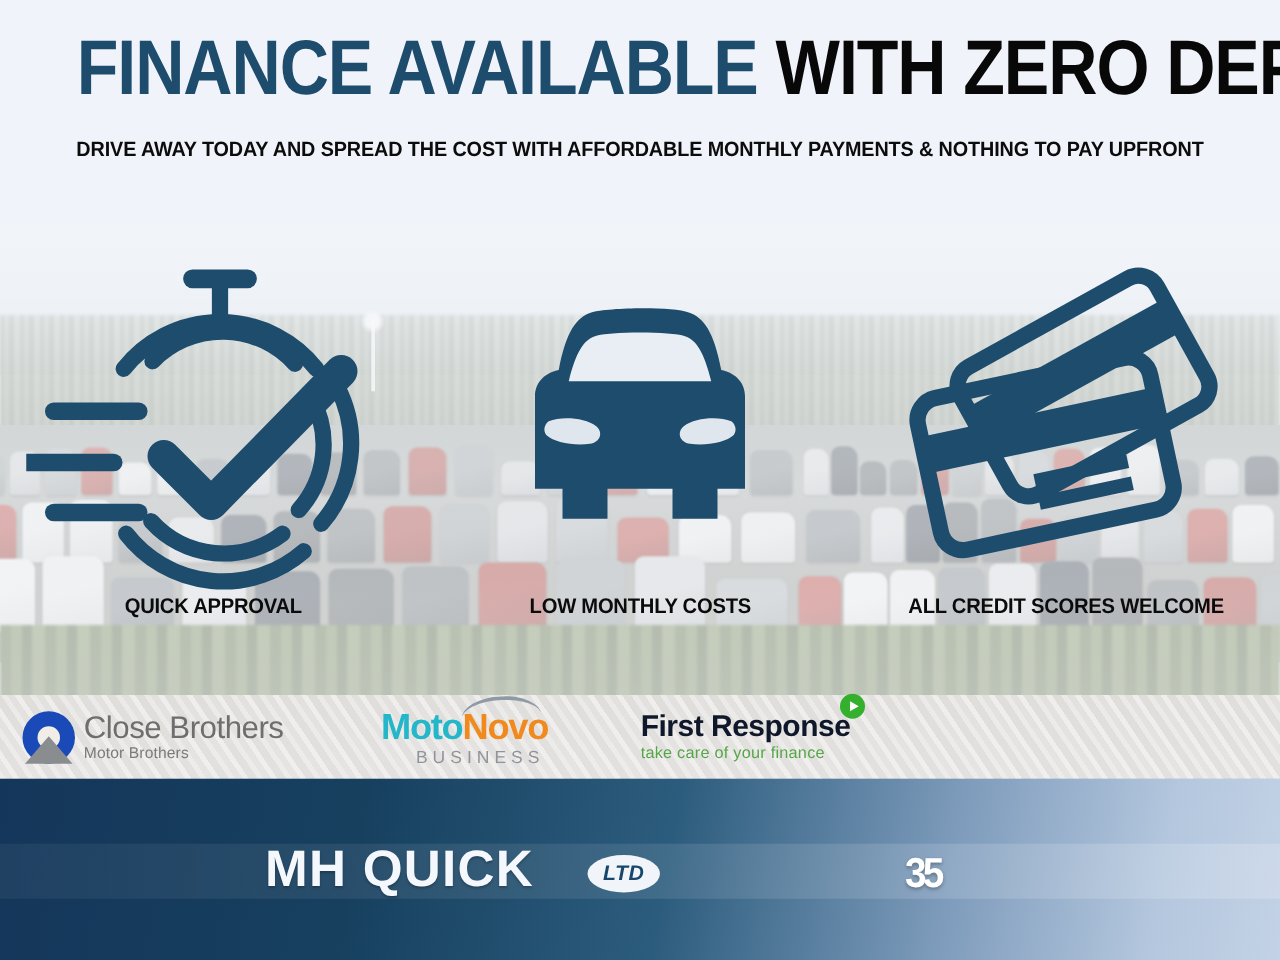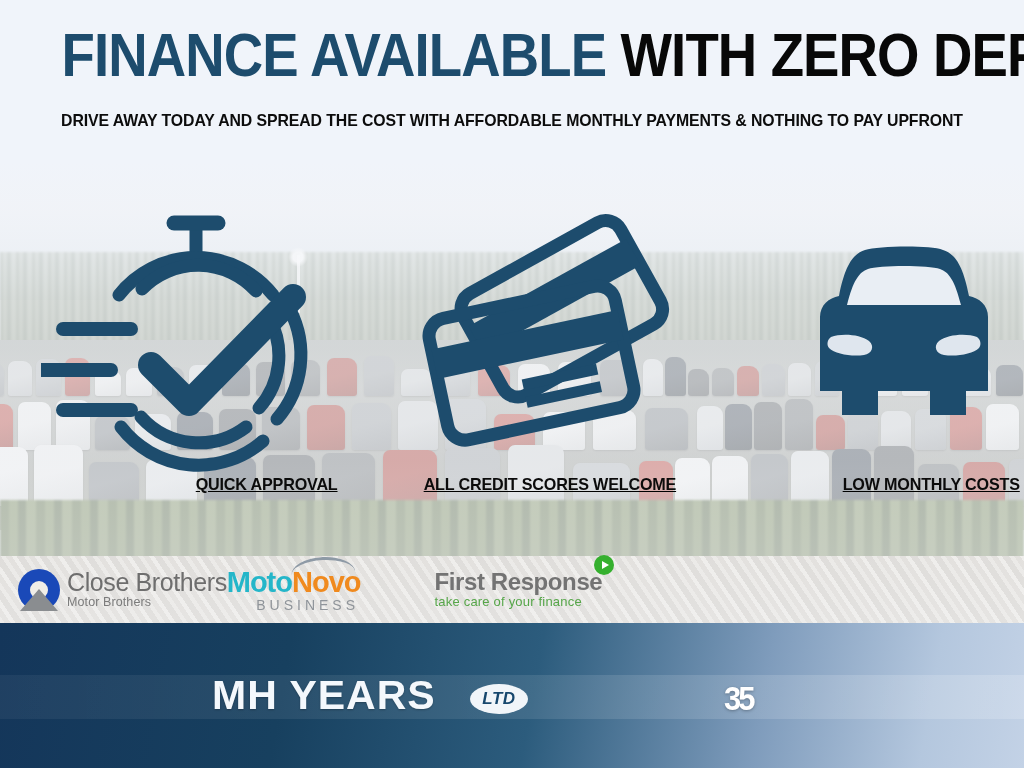--- a/index.html
+++ b/index.html
@@ -104,21 +104,21 @@
     color:#0c0c0c;font-size:16.5px;line-height:25px;font-weight:bold;
     letter-spacing:-.1px;
     transform:scaleX(.96);transform-origin:50% 50%;
   }
 
   
   .features{
     position:absolute;left:0;top:205px;width:1024px;height:320px;
     display:flex;align-items:flex-start;
   }
-  .feature{flex:1;display:flex;flex-direction:column;align-items:flex-end;text-decoration:underline;}
+  .feature{flex:1;display:flex;flex-direction:column;align-items:center;}
   .feature .art{height:270px;display:flex;align-items:center;justify-content:center;}
   .feature .cap{
     font-size:17px;font-weight:bold;color:#0b0b0b;letter-spacing:-.2px;
     white-space:nowrap;transform:scaleX(.95);
   }
 
   
   .lenders{
     position:absolute;left:0;top:556px;width:1024px;height:67px;
     display:flex;align-items:center;
@@ -134,33 +134,33 @@
     position:absolute;left:12px;top:12px;width:18px;height:18px;border-radius:50%;
     background:#f1eee7;
   }
   .cb-mtn{
     position:absolute;left:2px;top:20px;width:0;height:0;
     border-left:19px solid transparent;border-right:19px solid transparent;
     border-bottom:22px solid #8a8d90;
   }
   .cb-text1{font-size:25px;color:#6e6e6e;line-height:25px;letter-spacing:-.4px;}
   .cb-text2{font-size:12.5px;color:#7b7b7b;line-height:14px;letter-spacing:.1px;}
-  .lender-moto{text-align:center;position:relative;}
+  .lender-moto{margin-left:78px;text-align:left;position:relative;}
   .mn-swoosh{
     position:absolute;right:6px;top:-10px;width:64px;height:17px;
     border-top:3px solid #8e9aa6;
     border-radius:60% 60% 0 0 / 100% 100% 0 0;
     transform:rotate(-3deg);
   }
   .mn-word{font-size:29px;font-weight:bold;line-height:30px;letter-spacing:-1px;}
   .mn-moto{color:#24b6c9;}
   .mn-novo{color:#f08a1e;}
   .mn-fin{font-size:14px;color:#8f949a;letter-spacing:4px;margin-left:28px;}
   .lender-first{margin-left:74px;position:relative;}
-  .fr-word{font-size:24px;font-weight:bold;color:#737373;line-height:25px;letter-spacing:-.4px;}
+  .fr-word{font-size:24px;font-weight:bold;color:#0f172a;line-height:25px;letter-spacing:-.4px;}
   .fr-sub{font-size:13px;color:#56a649;line-height:16px;letter-spacing:.2px;}
   .fr-play{
     position:absolute;right:-12px;top:-14px;width:20px;height:20px;border-radius:50%;
     background:#35b02e;display:flex;align-items:center;justify-content:center;
   }
   .fr-play i{
     display:block;width:0;height:0;margin-left:2px;
     border-left:7px solid #fff;border-top:4.5px solid transparent;border-bottom:4.5px solid transparent;
   }
 
@@ -342,56 +342,56 @@
 
             <path d="M110 160 L148 198 L252 92" stroke-width="26" stroke-linejoin="round"></path>
           </g>
         </svg>
       </div>
       <div class="cap">QUICK APPROVAL</div>
     </div>
 
     <div class="feature">
       <div class="art">
+        <svg class="ico" width="240" height="230" viewBox="0 0 240 230" aria-hidden="true">
+          <g fill="#1d4c6d">
+
+            <path d="M36 92c0-12 9-19 19-21 6-31 14-42 26-46 13-4 65-5 78 0 12 4 20 15 26 46
+                     10 2 19 9 19 21v74h-22v24h-36v-24H94v24H58v-24H36z"></path>
+          </g>
+
+          <path d="M63 80c6-24 12-33 21-36 11-4 61-4 72 0 9 3 15 12 21 36z" fill="#e9eef4"></path>
+
+          <path d="M47 112c10-4 29-3 38 4 6 5 3 13-5 14-12 2-29-1-35-7-3-4-1-9 2-11z" fill="#dfe6ee"></path>
+          <path d="M193 112c-10-4-29-3-38 4-6 5-3 13 5 14 12 2 29-1 35-7 3-4 1-9-2-11z" fill="#dfe6ee"></path>
+        </svg>
+      </div>
+      <div class="cap">LOW MONTHLY COSTS</div>
+    </div>
+
+    <div class="feature">
+      <div class="art">
         <svg class="ico" width="270" height="270" viewBox="0 0 270 270" aria-hidden="true">
 
           <g transform="rotate(-29 150 110)">
             <rect x="62" y="46" width="180" height="116" rx="17" ry="17" fill="none" stroke="#1d4c6d" stroke-width="13"></rect>
             <rect x="62" y="74" width="180" height="30" fill="#1d4c6d"></rect>
           </g>
 
           <g transform="rotate(-12 120 170)">
             <rect x="26" y="96" width="190" height="124" rx="18" ry="18" fill="none" stroke="#1d4c6d" stroke-width="13"></rect>
             <rect x="26" y="124" width="190" height="30" fill="#1d4c6d"></rect>
             <rect x="108" y="172" width="76" height="11" fill="#1d4c6d"></rect>
             <rect x="108" y="190" width="76" height="11" fill="#1d4c6d"></rect>
           </g>
         </svg>
       </div>
       <div class="cap">ALL CREDIT SCORES WELCOME</div>
     </div>
 
-    <div class="feature">
-      <div class="art">
-        <svg class="ico" width="240" height="230" viewBox="0 0 240 230" aria-hidden="true">
-          <g fill="#1d4c6d">
-
-            <path d="M36 92c0-12 9-19 19-21 6-31 14-42 26-46 13-4 65-5 78 0 12 4 20 15 26 46
-                     10 2 19 9 19 21v74h-22v24h-36v-24H94v24H58v-24H36z"></path>
-          </g>
-
-          <path d="M63 80c6-24 12-33 21-36 11-4 61-4 72 0 9 3 15 12 21 36z" fill="#e9eef4"></path>
-
-          <path d="M47 112c10-4 29-3 38 4 6 5 3 13-5 14-12 2-29-1-35-7-3-4-1-9 2-11z" fill="#dfe6ee"></path>
-          <path d="M193 112c-10-4-29-3-38 4-6 5-3 13 5 14 12 2 29-1 35-7 3-4 1-9-2-11z" fill="#dfe6ee"></path>
-        </svg>
-      </div>
-      <div class="cap">LOW MONTHLY COSTS</div>
-    </div>
-
   </div>
 
   <div class="lenders">
 
     <div class="lender lender-close">
       <div class="cb-mark">
         <div class="cb-ring"></div>
           <div class="cb-hole"></div>
           <div class="cb-mtn"></div>
       </div>
@@ -417,21 +417,21 @@
       <div class="fr-sub">take care of your finance</div>
     </div>
 
   </div>
 
   <div class="footer">
     <div class="footer-sheen"></div>
   </div>
 
 
-  <div class="mh-motors">MH YEARS</div>
+  <div class="mh-motors">MH QUICK</div>
 
   <div class="ltd-badge">
     <span>LTD</span>
   </div>
 
   <div class="years">
     <span class="num">35</span>
   </div>
 
 </div>

